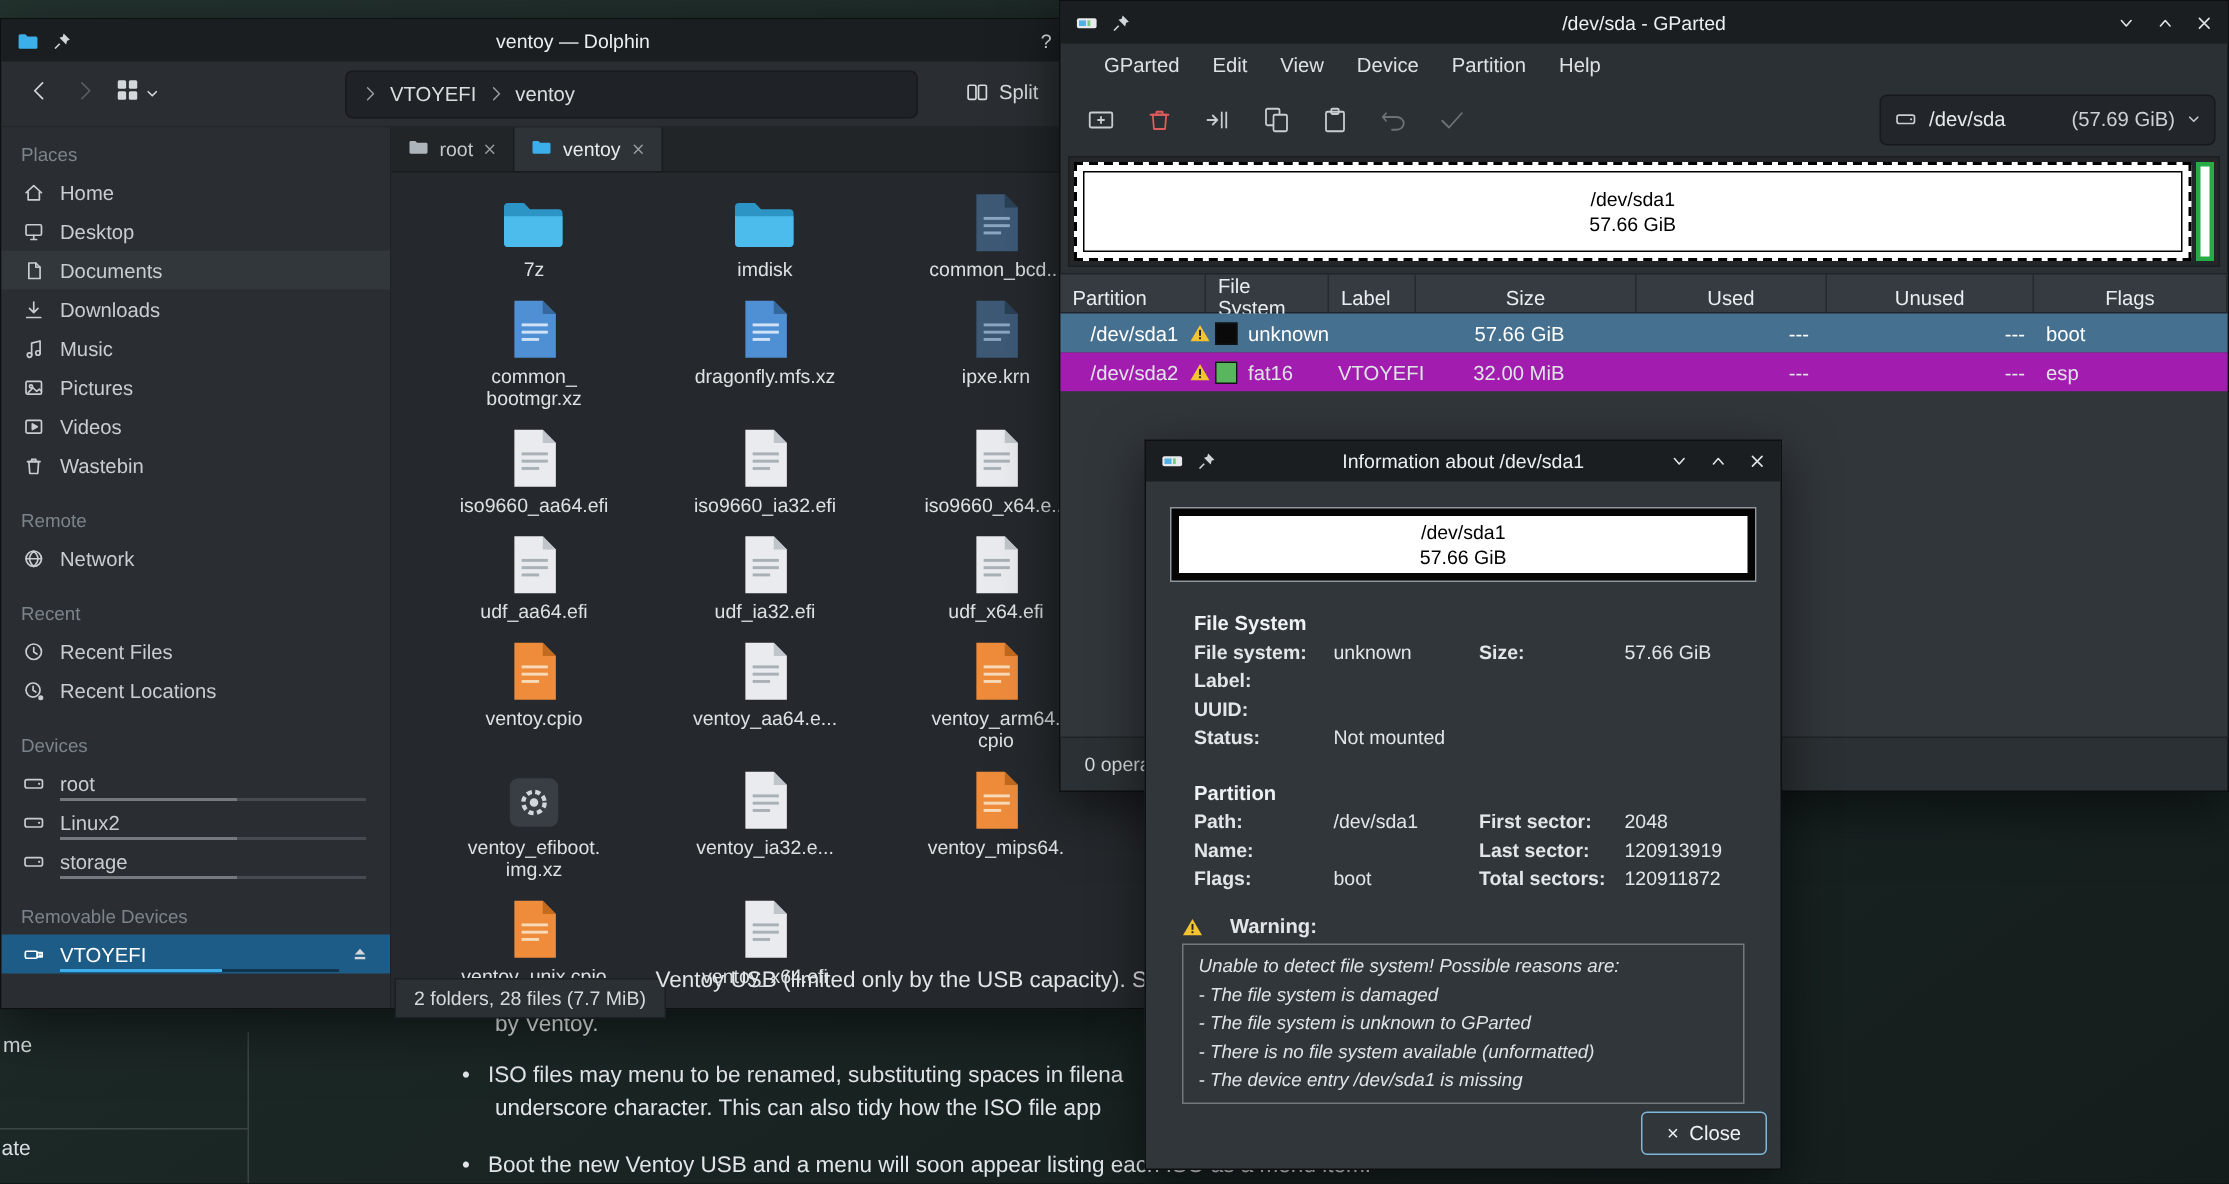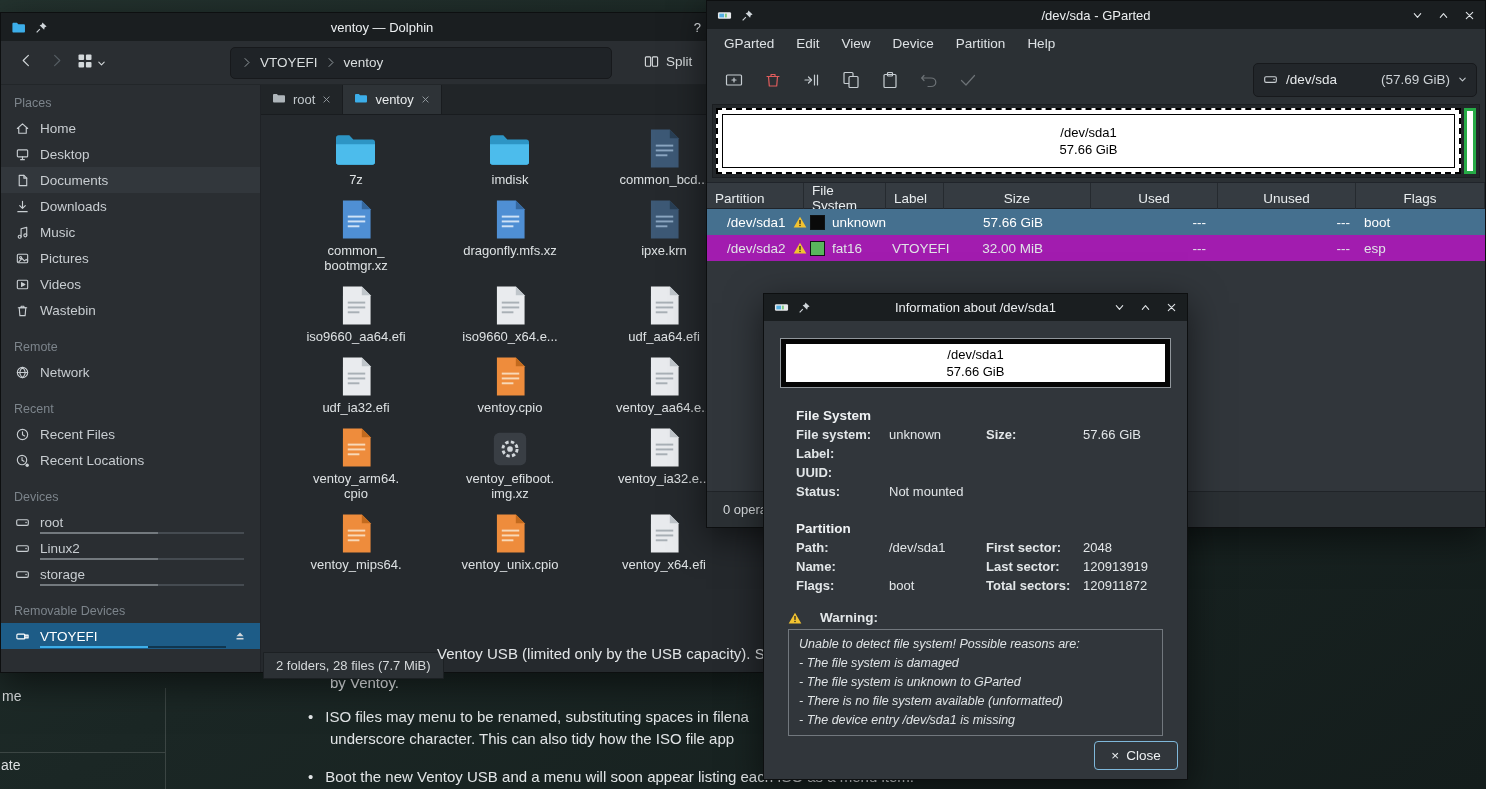--- a/index.html
+++ b/index.html
@@ -62,21 +62,21 @@
     justify-items:center;row-gap:9px;padding:10px 0 0 18px}
   .file-cell{width:150px;display:flex;flex-direction:column;align-items:center;gap:3px}
   .file-icon{height:44px;display:flex;align-items:flex-end;justify-content:center}
   .file-label{font-size:13px;line-height:15px;color:#dde1e3;text-align:center;max-width:112px}
   .status-box{position:absolute;left:262px;bottom:-7px;z-index:3;background:#2b3034;border:1px solid #1c2023;
     border-radius:0 7px 0 0;padding:5px 12px;font-size:13px;color:#d5d9db;white-space:nowrap}
 
   
   .gparted{left:706px;top:0;width:780px;height:528px;background:#2b3034;z-index:4;display:flex;
     flex-direction:column;color:#dde1e4}
-  .menubar{height:29px;display:flex;align-items:center;padding:0 6px;font-size:13.5px;flex:none}
+  .menubar{height:29px;display:flex;align-items:center;padding:0 18px;font-size:13.5px;flex:none}
   .menu-item{padding:4px 11px;border-radius:3px}
   .g-toolbar{height:43px;display:flex;align-items:center;padding:0 8px;flex:none}
   .tool-btn{width:37px;height:33px;display:flex;align-items:center;justify-content:center;color:#c7cdd2;border-radius:3px}
   .tool-btn.danger{color:#e05c5c}
   .tool-btn.disabled{opacity:.42}
   .device-combo{margin-left:auto;width:224px;height:34px;background:#22262a;border:1px solid #17191c;
     border-radius:5px;display:flex;align-items:center;gap:8px;padding:0 9px;font-size:13.5px;color:#e6e9eb}
   .combo-size{margin-left:auto;color:#cdd2d6}
   .combo-caret{display:flex;color:#c3c9cd}
   .disk-area{margin:3px 5px 4px;height:74px;background:#23272a;border:1px solid #1b1e21;display:flex;padding:3px;flex:none}
@@ -460,45 +460,69 @@
             <div class="file-cell">
               <span class="file-icon">
                 <svg viewBox="0 0 34 42" width="33" height="41">
                   <path d="M3 1.5h19.5l9 9V40.5H3z" fill="#e9ebee"></path>
                   <path d="M22.5 1.5l9 9h-9z" fill="#bfc5ca"></path>
                   <rect x="8" y="17" width="18" height="2" fill="#a9b0b6"></rect>
                   <rect x="8" y="22" width="18" height="2" fill="#a9b0b6"></rect>
                   <rect x="8" y="27" width="12" height="2" fill="#a9b0b6"></rect>
                 </svg>
               </span>
-              <span class="file-label">iso9660_x64.e...</span>
+              <span class="file-label">iso9660_ia32.efi</span>
             </div>
             <div class="file-cell">
               <span class="file-icon">
                 <svg viewBox="0 0 34 42" width="33" height="41">
                   <path d="M3 1.5h19.5l9 9V40.5H3z" fill="#e9ebee"></path>
                   <path d="M22.5 1.5l9 9h-9z" fill="#bfc5ca"></path>
                   <rect x="8" y="17" width="18" height="2" fill="#a9b0b6"></rect>
                   <rect x="8" y="22" width="18" height="2" fill="#a9b0b6"></rect>
                   <rect x="8" y="27" width="12" height="2" fill="#a9b0b6"></rect>
                 </svg>
               </span>
-              <span class="file-label">udf_aa64.efi</span>
+              <span class="file-label">iso9660_x64.e...</span>
             </div>
             <div class="file-cell">
               <span class="file-icon">
                 <svg viewBox="0 0 34 42" width="33" height="41">
                   <path d="M3 1.5h19.5l9 9V40.5H3z" fill="#e9ebee"></path>
                   <path d="M22.5 1.5l9 9h-9z" fill="#bfc5ca"></path>
                   <rect x="8" y="17" width="18" height="2" fill="#a9b0b6"></rect>
                   <rect x="8" y="22" width="18" height="2" fill="#a9b0b6"></rect>
                   <rect x="8" y="27" width="12" height="2" fill="#a9b0b6"></rect>
                 </svg>
               </span>
+              <span class="file-label">udf_aa64.efi</span>
+            </div>
+            <div class="file-cell">
+              <span class="file-icon">
+                <svg viewBox="0 0 34 42" width="33" height="41">
+                  <path d="M3 1.5h19.5l9 9V40.5H3z" fill="#e9ebee"></path>
+                  <path d="M22.5 1.5l9 9h-9z" fill="#bfc5ca"></path>
+                  <rect x="8" y="17" width="18" height="2" fill="#a9b0b6"></rect>
+                  <rect x="8" y="22" width="18" height="2" fill="#a9b0b6"></rect>
+                  <rect x="8" y="27" width="12" height="2" fill="#a9b0b6"></rect>
+                </svg>
+              </span>
               <span class="file-label">udf_ia32.efi</span>
+            </div>
+            <div class="file-cell">
+              <span class="file-icon">
+                <svg viewBox="0 0 34 42" width="33" height="41">
+                  <path d="M3 1.5h19.5l9 9V40.5H3z" fill="#e9ebee"></path>
+                  <path d="M22.5 1.5l9 9h-9z" fill="#bfc5ca"></path>
+                  <rect x="8" y="17" width="18" height="2" fill="#a9b0b6"></rect>
+                  <rect x="8" y="22" width="18" height="2" fill="#a9b0b6"></rect>
+                  <rect x="8" y="27" width="12" height="2" fill="#a9b0b6"></rect>
+                </svg>
+              </span>
+              <span class="file-label">udf_x64.efi</span>
             </div>
             <div class="file-cell">
               <span class="file-icon">
                 <svg viewBox="0 0 34 42" width="33" height="41">
                   <path d="M3 1.5h19.5l9 9V40.5H3z" fill="#ee8c3c"></path>
                   <path d="M22.5 1.5l9 9h-9z" fill="#c26a1e"></path>
                   <rect x="8" y="17" width="18" height="2" fill="#f8d9b8"></rect>
                   <rect x="8" y="22" width="18" height="2" fill="#f8d9b8"></rect>
                   <rect x="8" y="27" width="12" height="2" fill="#f8d9b8"></rect>
                 </svg>

